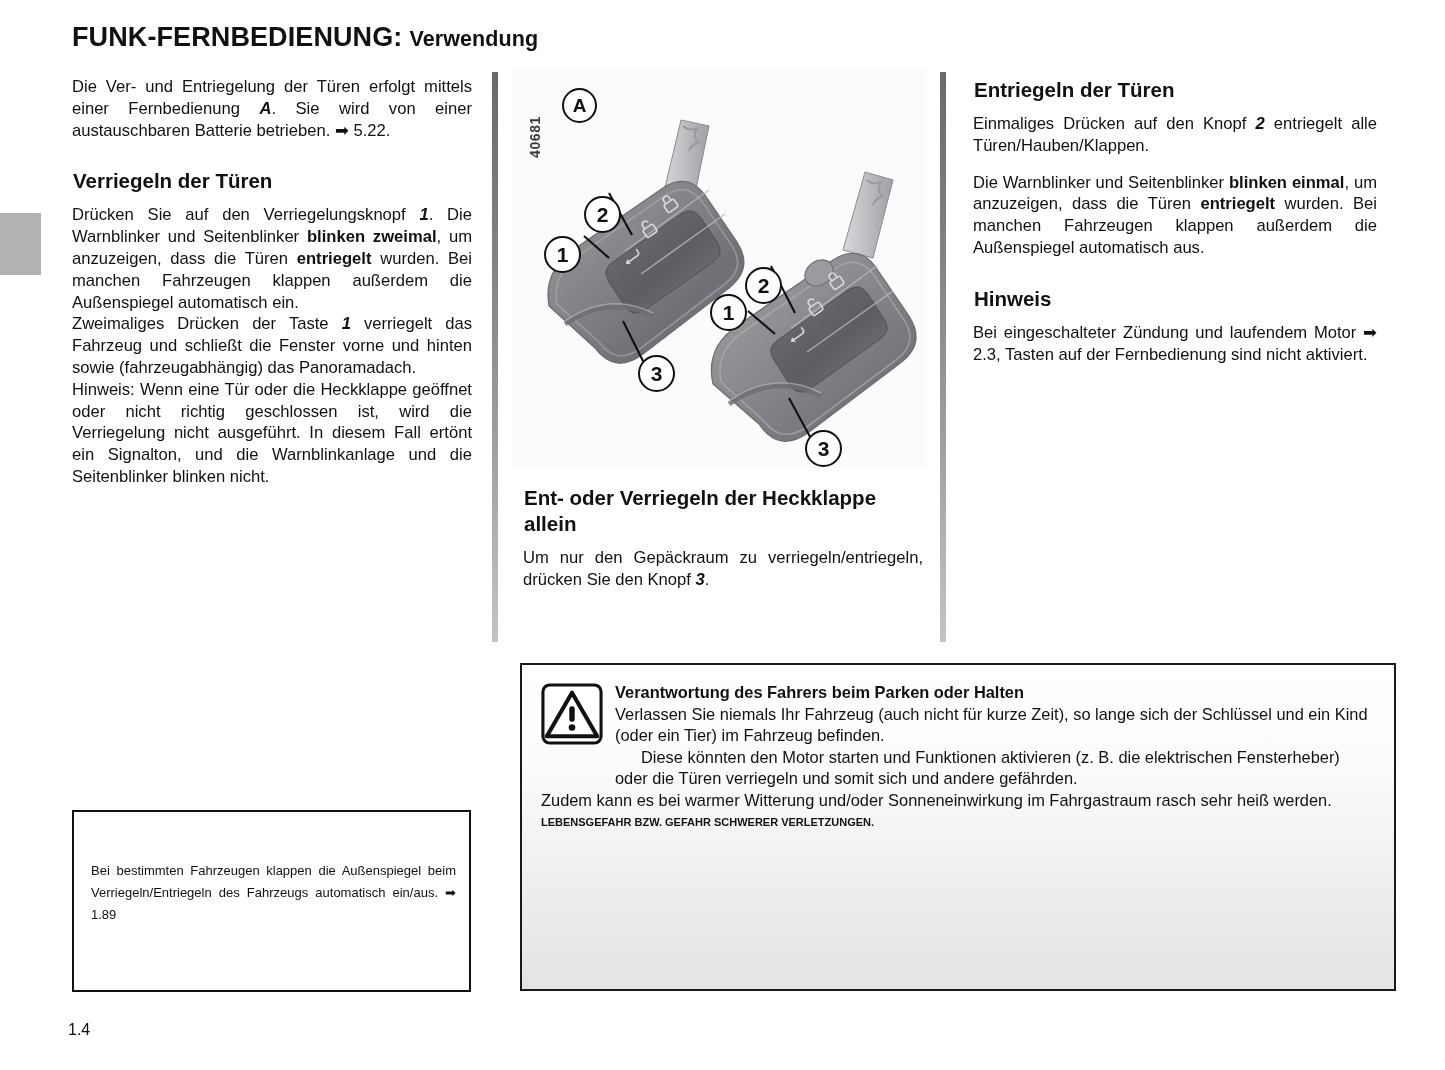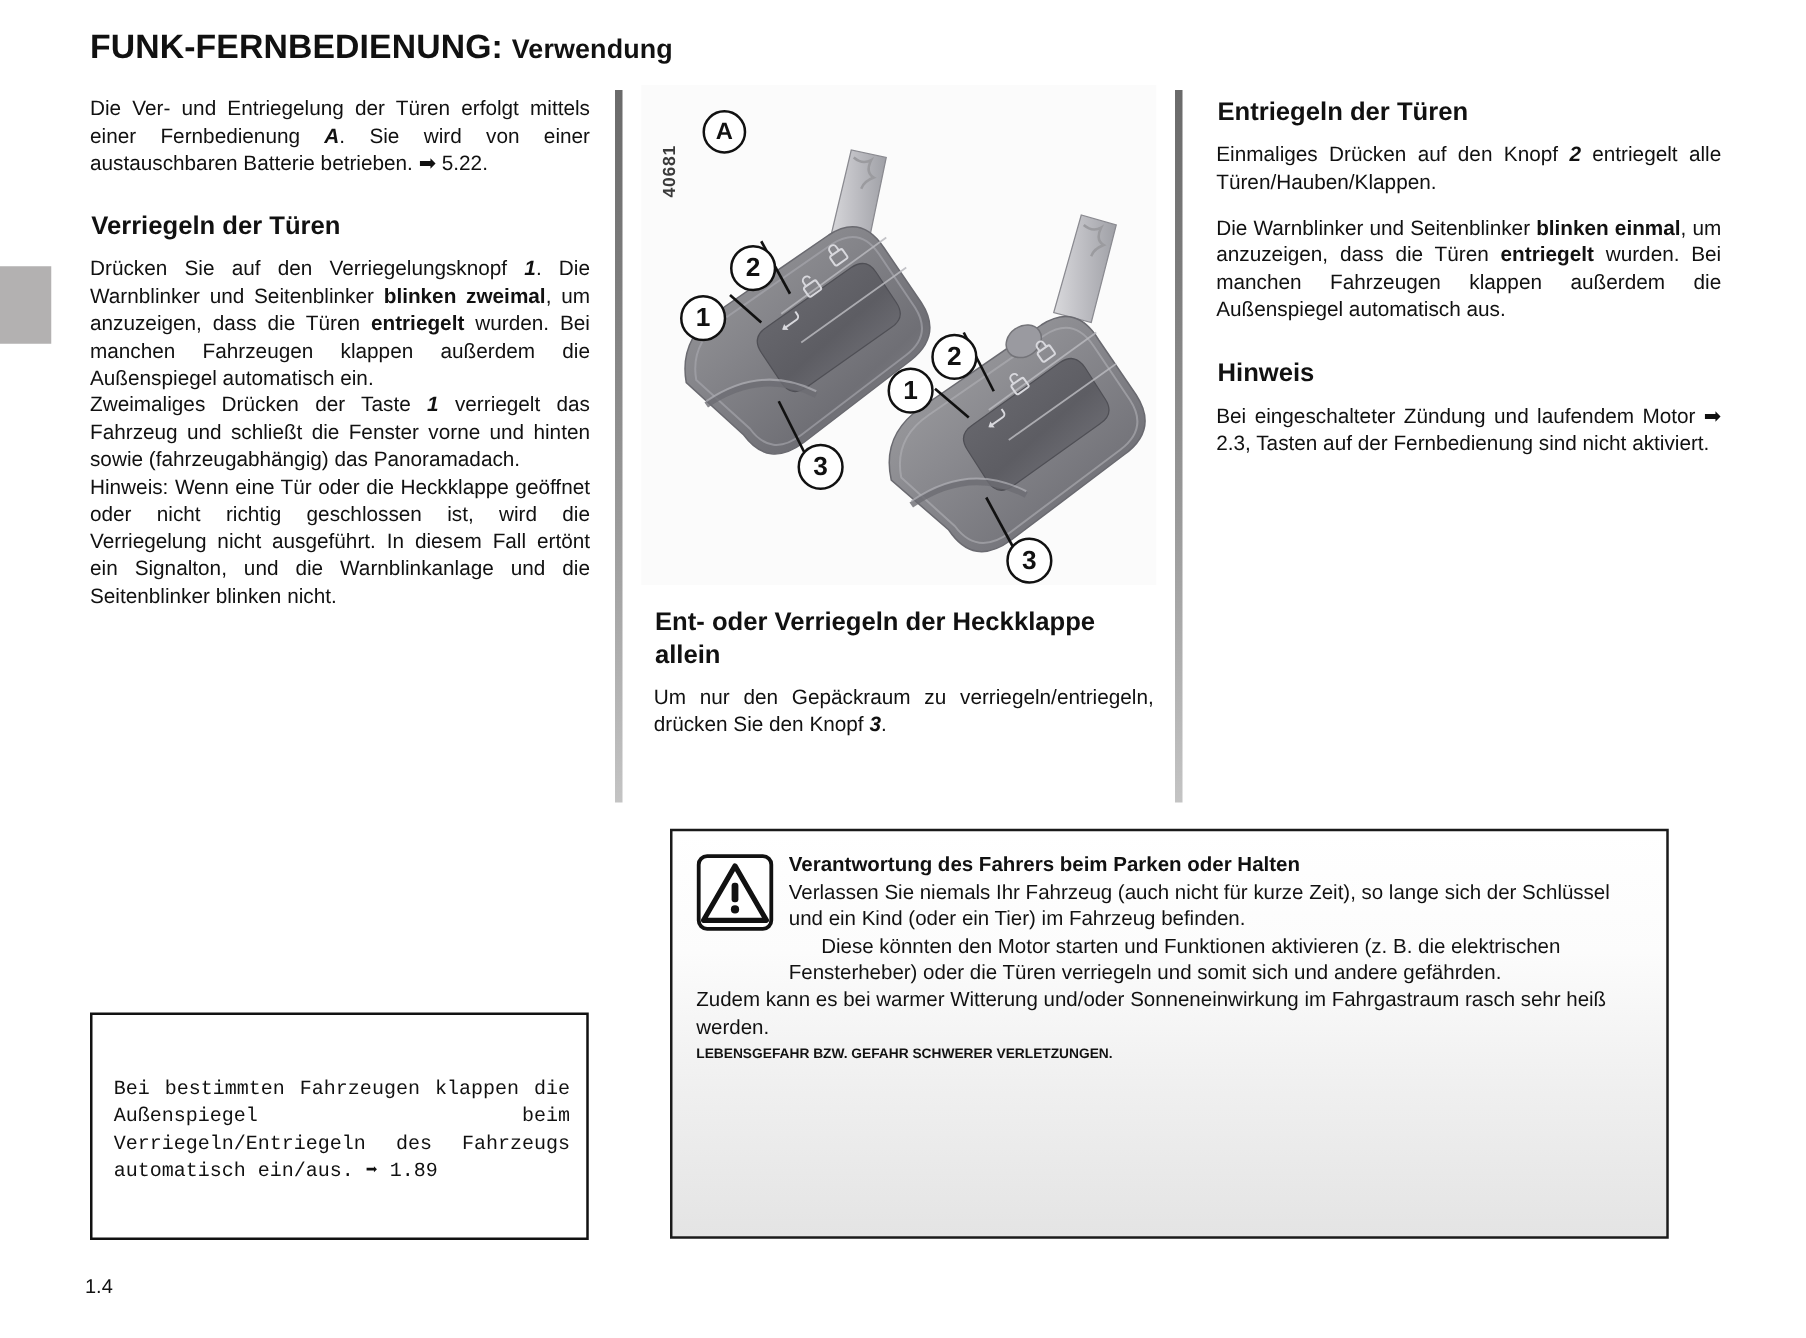--- a/index.html
+++ b/index.html
@@ -141,42 +141,41 @@
     height: 182px;
     border: 2.4px solid #111;
     background: #ffffff;
     box-sizing: border-box;
   }
   .note-box .note-text {
     position: absolute;
     left: 17px;
     top: 48px;
     width: 365px;
-    font-size: 16px;
+    font-size: 13px;
     line-height: 22px;
     text-align: justify;
     text-align-last: left;
-    font-family: Liberation Mono, monospace;
   }
 
   
   .page-number {
     position: absolute;
     left: 68px;
     top: 1009px;
     font-size: 16px;
     margin-top: 12px;
   }
 
   
   .warn-box {
     position: absolute;
-    left: 536px;
+    left: 520px;
     top: 663px;
-    width: 799px;
+    width: 876px;
     height: 328px;
     box-sizing: border-box;
     border: 2.6px solid #1a1a1a;
     background: linear-gradient(to bottom, #ffffff 0%, #fcfcfc 30%, #f0f0f0 62%, #e4e4e4 100%);
     padding: 17px 19px 0 19px;
   }
   .warn-icon {
     float: left;
     width: 62px;
     height: 62px;

